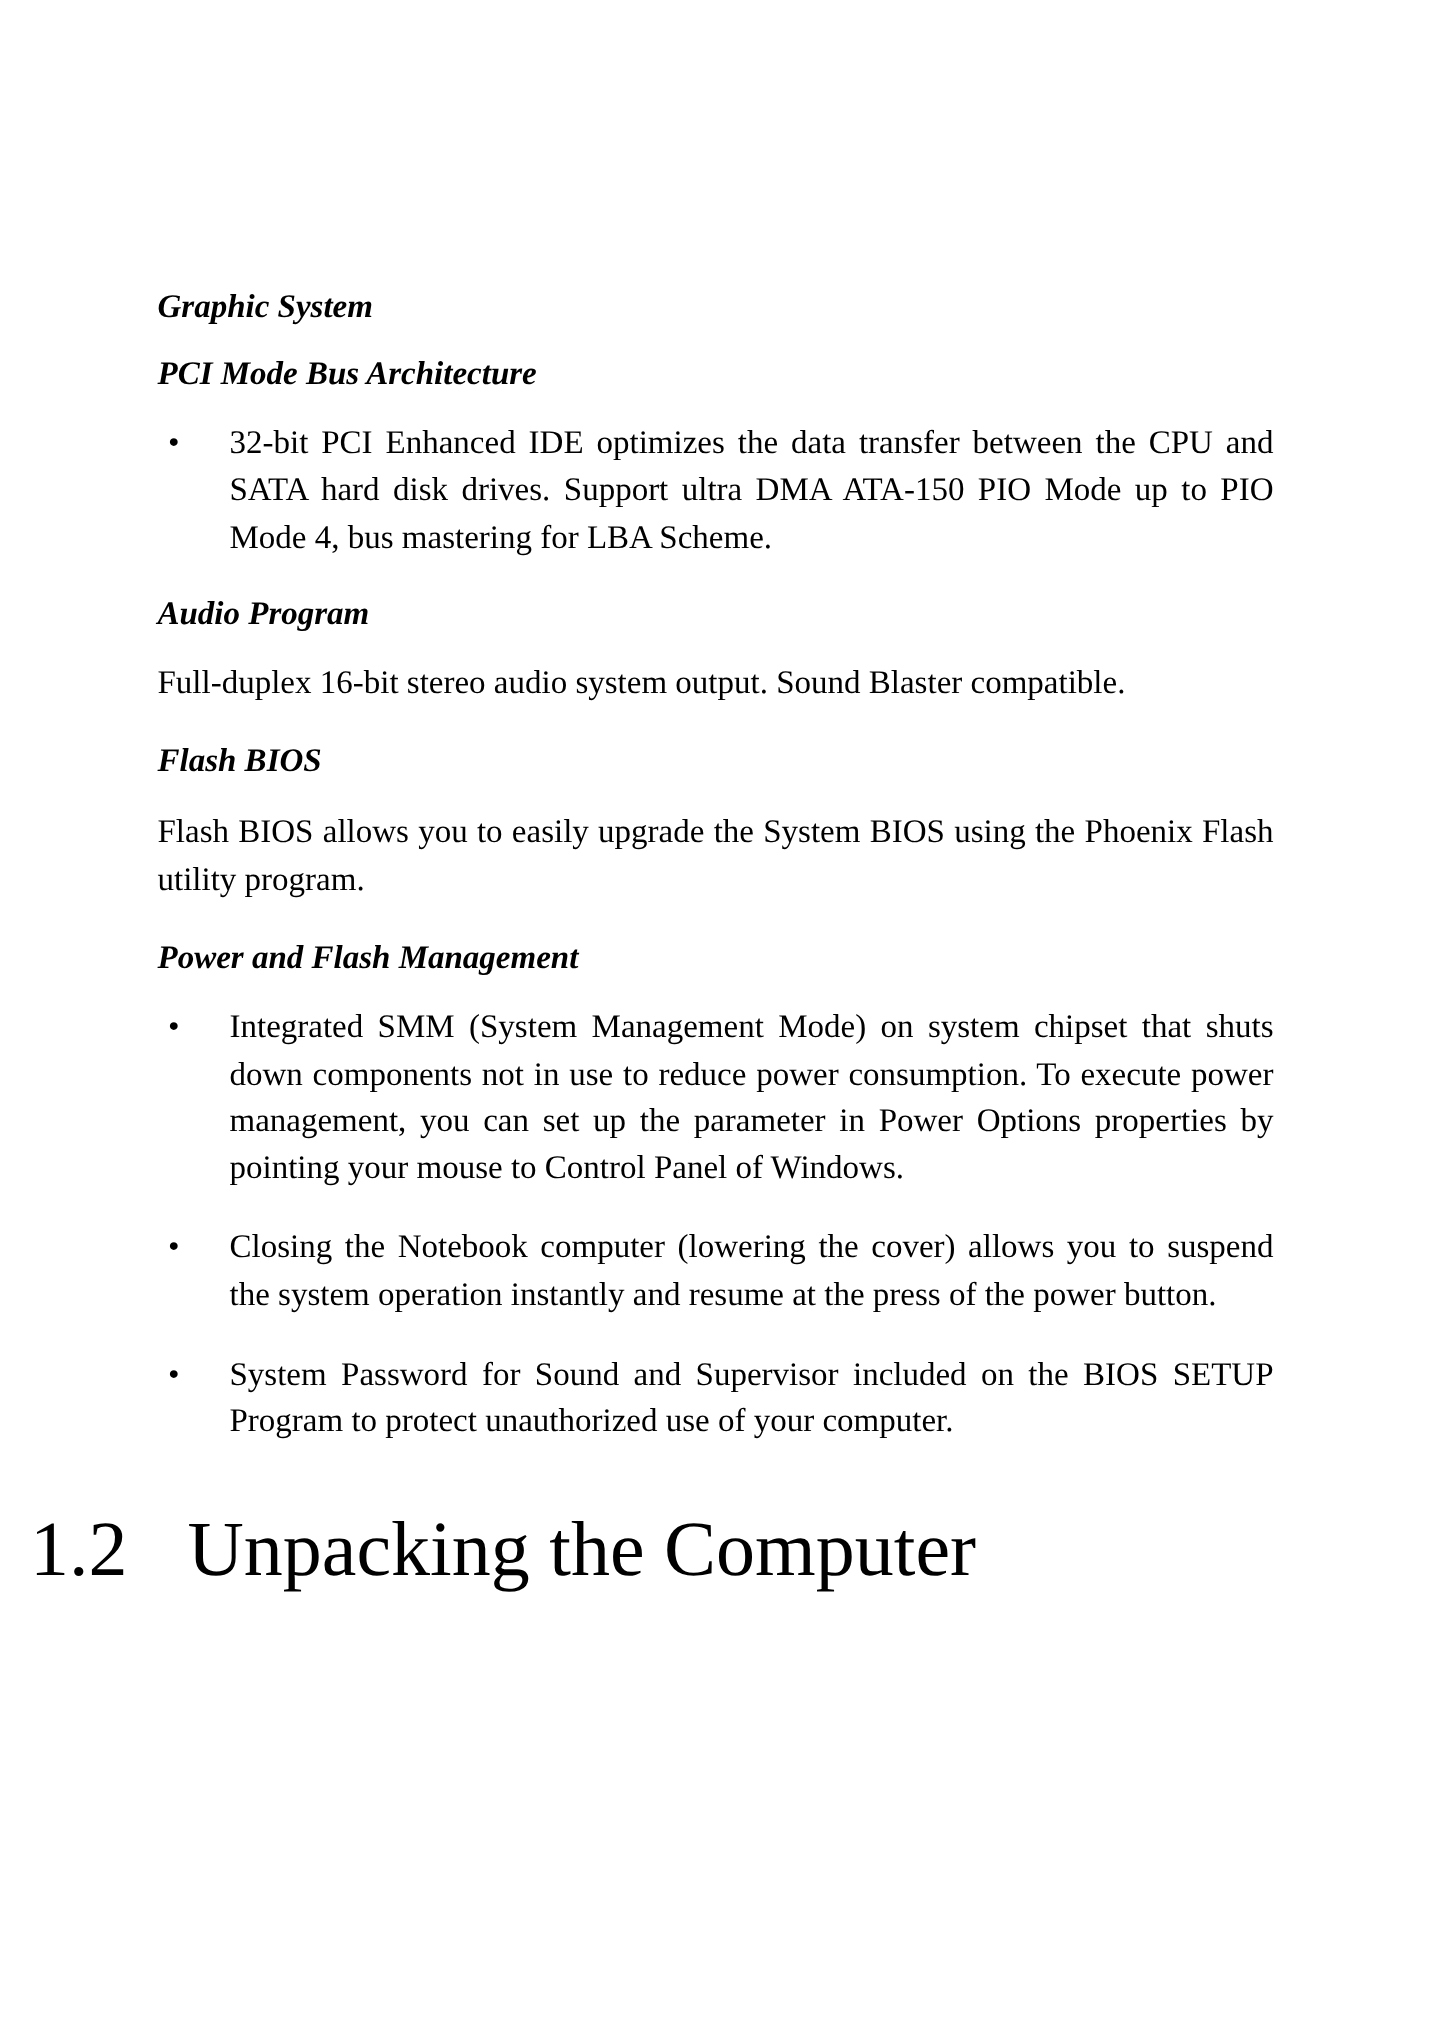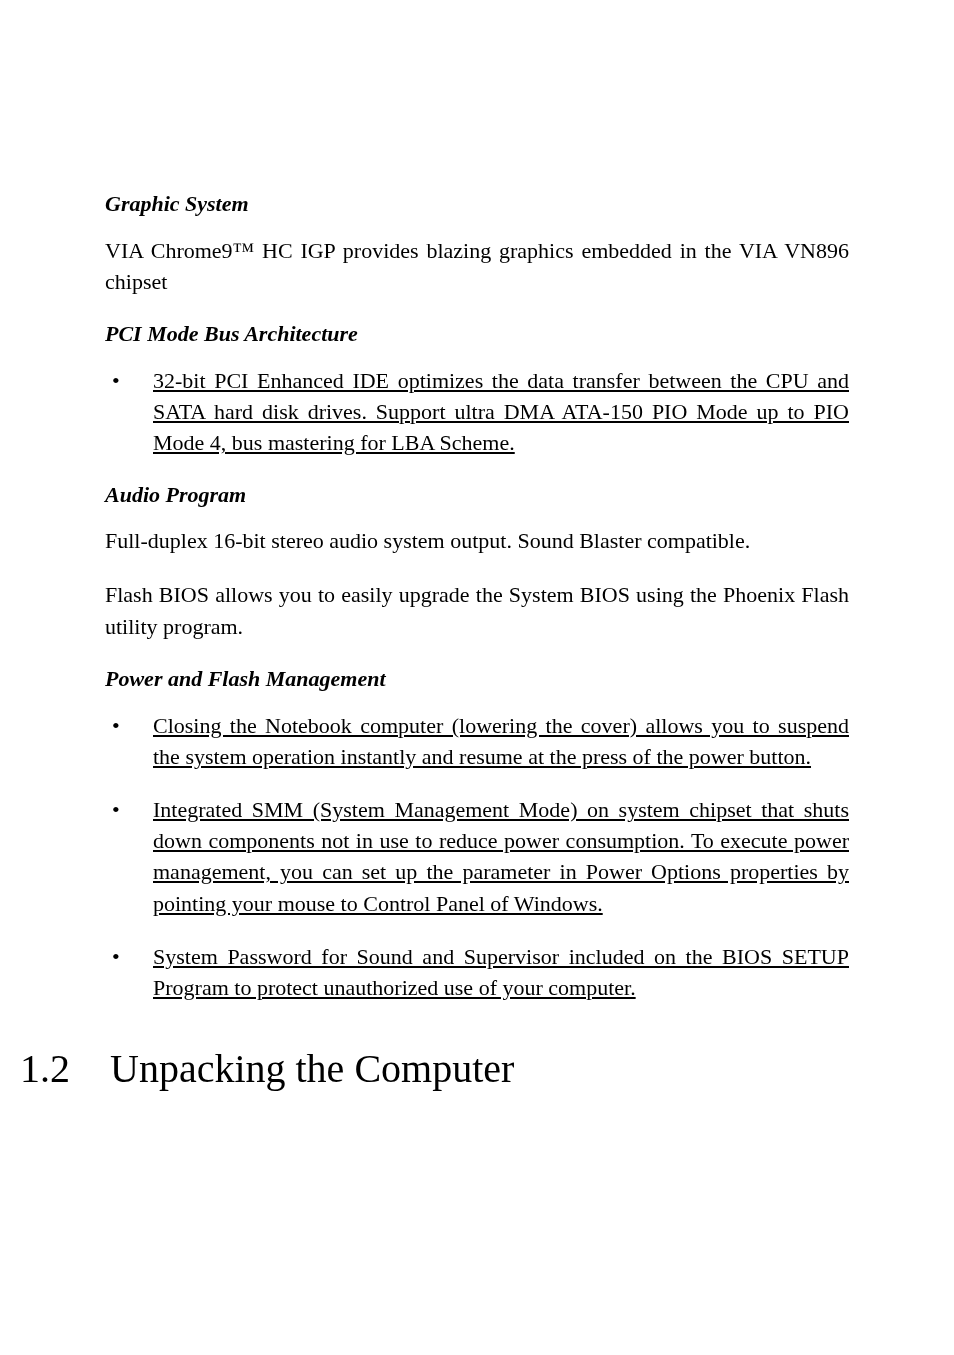--- a/index.html
+++ b/index.html
@@ -26,70 +26,69 @@
   .body-text {
     font-size: 22px;
     line-height: 1.45;
     margin: 0 0 22px 0;
     text-align: justify;
   }
   ul {
     list-style: none;
     margin: 0;
     padding: 0 0 0 0;
-    text-decoration: underline;
   }
   ul li {
     position: relative;
     font-size: 22px;
     line-height: 1.42;
     padding-left: 48px;
     margin-bottom: 22px;
     text-align: justify;
   }
   ul li::before {
     content: "•";
     position: absolute;
     left: 7px;
     top: 0;
     font-size: 22px;
   }
   .section-title {
-    font-size: 40px;
+    font-size: 52px;
     font-weight: normal;
     margin: 42px 0 0 0;
   }
   .section-number {
     display: inline-block;
     margin-right: 40px;
     margin-left: -85px;
   }
 </style>
 </head>
 <body>
 
 <div class="page">
 
   <div class="subheading">Graphic System</div>
-  <div class="body-text">VIA Chrome9™  HC IGP provides blazing graphics embedded in the VIA VN896 chipset</div>
 
   <div class="subheading">PCI Mode Bus Architecture</div>
   <ul>
     <li>32-bit PCI Enhanced IDE optimizes the data transfer between the CPU and SATA hard disk drives. Support ultra DMA ATA-150 PIO Mode up to PIO Mode 4, bus mastering for LBA Scheme.</li>
   </ul>
 
   <div class="subheading">Audio Program</div>
   <div class="body-text">Full-duplex 16-bit stereo audio system output. Sound Blaster compatible.</div>
 
+  <div class="subheading">Flash BIOS</div>
   <div class="body-text">Flash BIOS allows you to easily upgrade the System BIOS using the Phoenix Flash utility program.</div>
 
   <div class="subheading">Power and Flash Management</div>
   <ul>
+    <li>Integrated SMM (System Management Mode) on system chipset that shuts down components not in use to reduce power consumption. To execute power management, you can set up the parameter in Power Options properties by pointing your mouse to Control Panel of Windows.</li>
     <li>Closing the Notebook computer (lowering the cover) allows you to suspend the system operation instantly and resume at the press of the power button.</li>
-    <li>Integrated SMM (System Management Mode) on system chipset that shuts down components not in use to reduce power consumption. To execute power management, you can set up the parameter in Power Options properties by pointing your mouse to Control Panel of Windows.</li>
     <li>System Password for Sound and Supervisor included on the BIOS SETUP Program to protect unauthorized use of your computer.</li>
   </ul>
 
   <h1 class="section-title">
     <span class="section-number">1.2</span><span>Unpacking the Computer</span>
   </h1>
 
 </div>
 
 </body></html>

